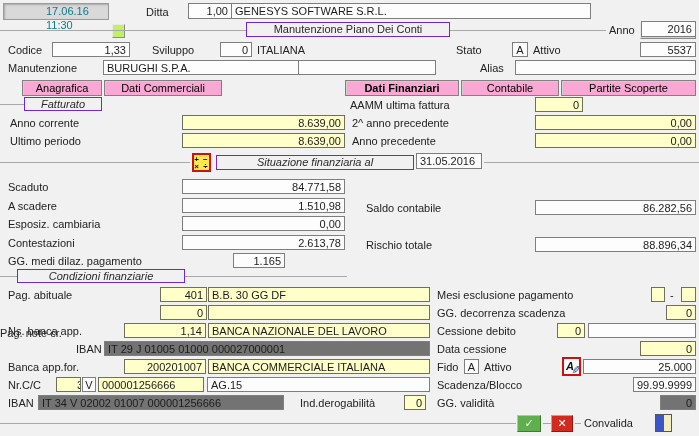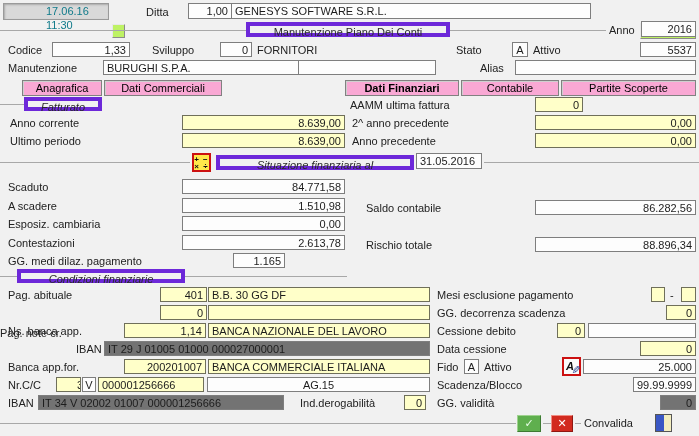--- a/index.html
+++ b/index.html
@@ -20,21 +20,21 @@
   .fld.c   { text-align:center; padding:0 1px; }
   .fld.gray{ background:#737373; }
   .hr { position:absolute; height:0; border-top:1px solid #a8a8a8; }
   .tab {
     position:absolute; height:16px; line-height:15px; text-align:center;
     background:#f9a8d4; border:1px solid #818181; color:#000;
     box-shadow: inset 1px 1px 0 #cfcfcf; cursor:default;
   }
   .tab.active { font-weight:bold; }
   .grp {
-    position:absolute; text-align:center; border:4px solid #6d28d9;
+    position:absolute; text-align:center; border:1px solid #6d28d9;
     background:#f1f1f1; color:#2a2a2a; line-height:13px; height:15px;
   }
   .grp.it { font-style:italic; }
   .sunken {
     position:absolute; background:#d9d9d9; border:1px solid #9a9a9a;
     box-shadow: inset 1px 1px 2px rgba(0,0,0,.22);
     color:#0f7a8a; padding:0 4px; line-height:14px; height:17px;
   }
   .raised {
     position:absolute; background:#bef264; text-align:right;
@@ -81,21 +81,21 @@
 <div class="hr" style="left:0; top:30px; width:246px;"></div>
 <div class="grp" style="left:246px; top:22px; width:204px;">Manutenzione Piano Dei Conti</div>
 <div class="hr" style="left:450px; top:30px; width:156px;"></div>
 <div class="lbl" style="left:609px; top:24px;">Anno</div>
 <div class="fld r" style="left:641px; top:21px; width:55px;">2016</div>
 
 <div class="lbl" style="left:8px; top:44px;">Codice</div>
 <div class="fld r" style="left:52px; top:42px; width:78px; height:15px;">1,33</div>
 <div class="lbl" style="left:152px; top:44px;">Sviluppo</div>
 <div class="fld r" style="left:220px; top:42px; width:32px; height:15px;">0</div>
-<div class="lbl" style="left:257px; top:44px;">FORNITORI</div>
+<div class="lbl" style="left:257px; top:44px;">ITALIANA</div>
 <div class="lbl" style="left:456px; top:44px;">Stato</div>
 <div class="fld c" style="left:512px; top:42px; width:16px; height:15px;">A</div>
 <div class="lbl" style="left:533px; top:44px;">Attivo</div>
 <div class="fld r" style="left:640px; top:42px; width:56px; height:15px;">5537</div>
 
 <div class="lbl" style="left:8px; top:62px;">Manutenzione</div>
 <div class="fld" style="left:103px; top:60px; width:196px; height:15px;">BURUGHI S.P.A.</div>
 <div class="fld" style="left:298px; top:60px; width:138px; height:15px;"></div>
 <div class="lbl" style="left:480px; top:62px;">Alias</div>
 <div class="fld" style="left:515px; top:60px; width:181px; height:15px;"></div>
@@ -188,21 +188,21 @@
 <div class="icon-fido" style="left:562px; top:357px;">
   <span class="a">A</span>
   <span class="pen">✎</span>
 </div>
 <div class="fld r" style="left:583px; top:359px; width:113px; height:15px;">25.000</div>
 
 <div class="lbl" style="left:8px; top:379px;">Nr.C/C</div>
 <div class="fld y r" style="left:56px; top:377px; width:24px; height:15px;padding-left:20px;">34</div>
 <div class="fld c" style="left:82px; top:377px; width:14px; height:15px;">V</div>
 <div class="fld y" style="left:98px; top:377px; width:106px; height:15px;">000001256666</div>
-<div class="fld" style="left:207px; top:377px; width:223px; height:15px;text-align:center;">AG.15</div>
+<div class="fld" style="left:207px; top:377px; width:223px; height:15px;">AG.15</div>
 <div class="lbl" style="left:437px; top:379px;">Scadenza/Blocco</div>
 <div class="fld r" style="left:633px; top:377px; width:63px; height:15px;">99.99.9999</div>
 
 <div class="lbl" style="left:8px; top:397px;">IBAN</div>
 <div class="fld gray" style="left:38px; top:395px; width:246px; height:15px;">IT 34 V 02002 01007 000001256666</div>
 <div class="lbl" style="left:300px; top:397px;">Ind.derogabilità</div>
 <div class="fld y r" style="left:404px; top:395px; width:22px; height:15px;">0</div>
 <div class="lbl" style="left:437px; top:397px;">GG. validità</div>
 <div class="fld gray r" style="left:660px; top:395px; width:36px; height:15px;">0</div>
 

